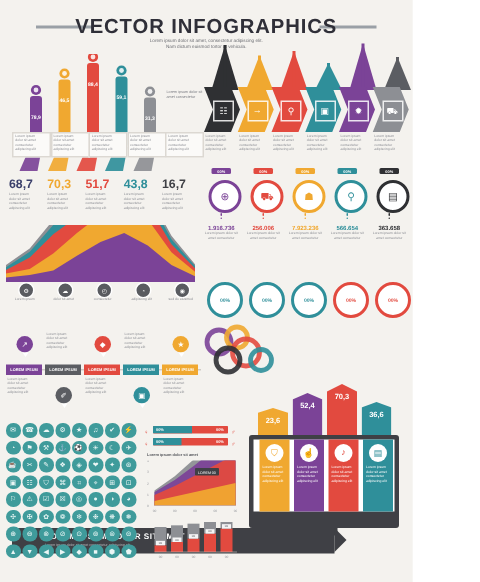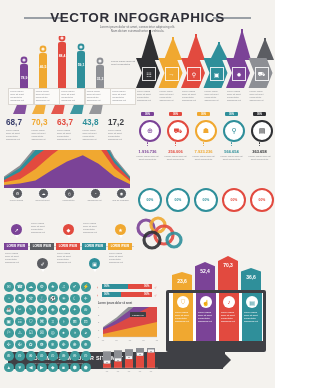--- a/index.html
+++ b/index.html
@@ -229,35 +229,35 @@
         <div class="tiny">consectetur</div>
         <div class="tiny">adipiscing elit</div>
       </div>
       <div class="bignum" style="left:25.5px;top:0;color:#f0a830;">70,3</div>
       <div style="position:absolute;left:25.5px;top:11px;width:23px;">
         <div class="tiny">Lorem ipsum</div>
         <div class="tiny">dolor sit amet</div>
         <div class="tiny">consectetur</div>
         <div class="tiny">adipiscing elit</div>
       </div>
-      <div class="bignum" style="left:51px;top:0;color:#e24a3f;">63,7</div>
+      <div class="bignum" style="left:51px;top:0;color:#e24a3f;">51,7</div>
       <div style="position:absolute;left:51px;top:11px;width:23px;">
         <div class="tiny">Lorem ipsum</div>
         <div class="tiny">dolor sit amet</div>
         <div class="tiny">consectetur</div>
         <div class="tiny">adipiscing elit</div>
       </div>
       <div class="bignum" style="left:76.5px;top:0;color:#2f8f9a;">43,8</div>
       <div style="position:absolute;left:76.5px;top:11px;width:23px;">
         <div class="tiny">Lorem ipsum</div>
         <div class="tiny">dolor sit amet</div>
         <div class="tiny">consectetur</div>
         <div class="tiny">adipiscing elit</div>
       </div>
-      <div class="bignum" style="left:102px;top:0;color:#3f4045;">17,2</div>
+      <div class="bignum" style="left:102px;top:0;color:#3f4045;">16,7</div>
       <div style="position:absolute;left:102px;top:11px;width:23px;">
         <div class="tiny">Lorem ipsum</div>
         <div class="tiny">dolor sit amet</div>
         <div class="tiny">consectetur</div>
         <div class="tiny">adipiscing elit</div>
       </div>
     </div>
 
   <div id="circstats" class="blk" style="left:134px;top:112px;width:140px;height:68px;">
       <div class="lbl-pill" style="left:7px;top:0;width:13px;background:#7b4397;">00%</div>

